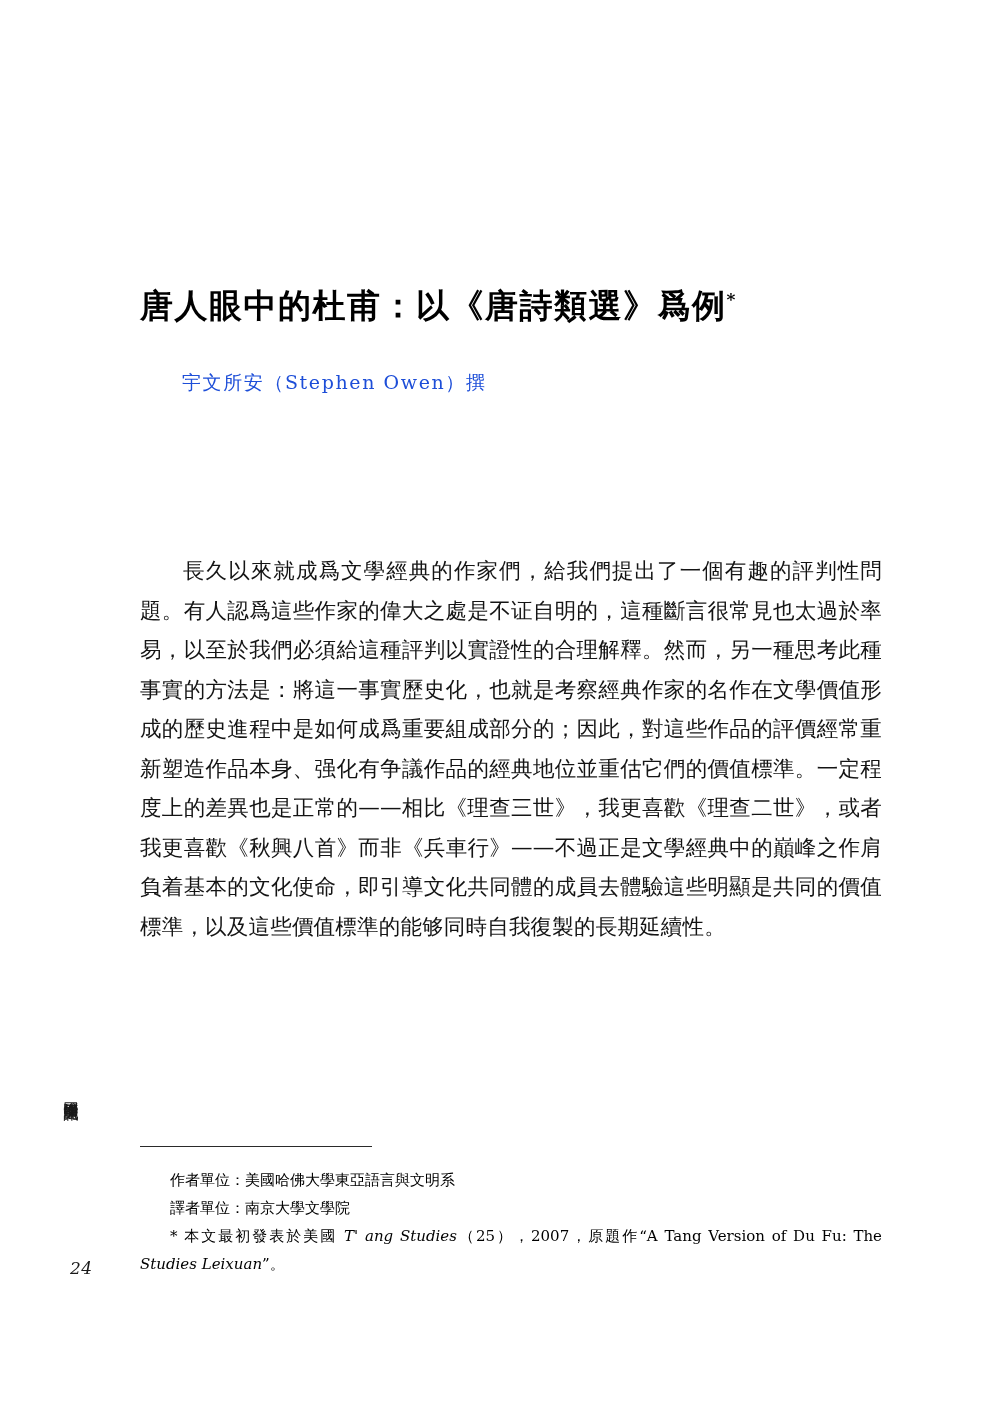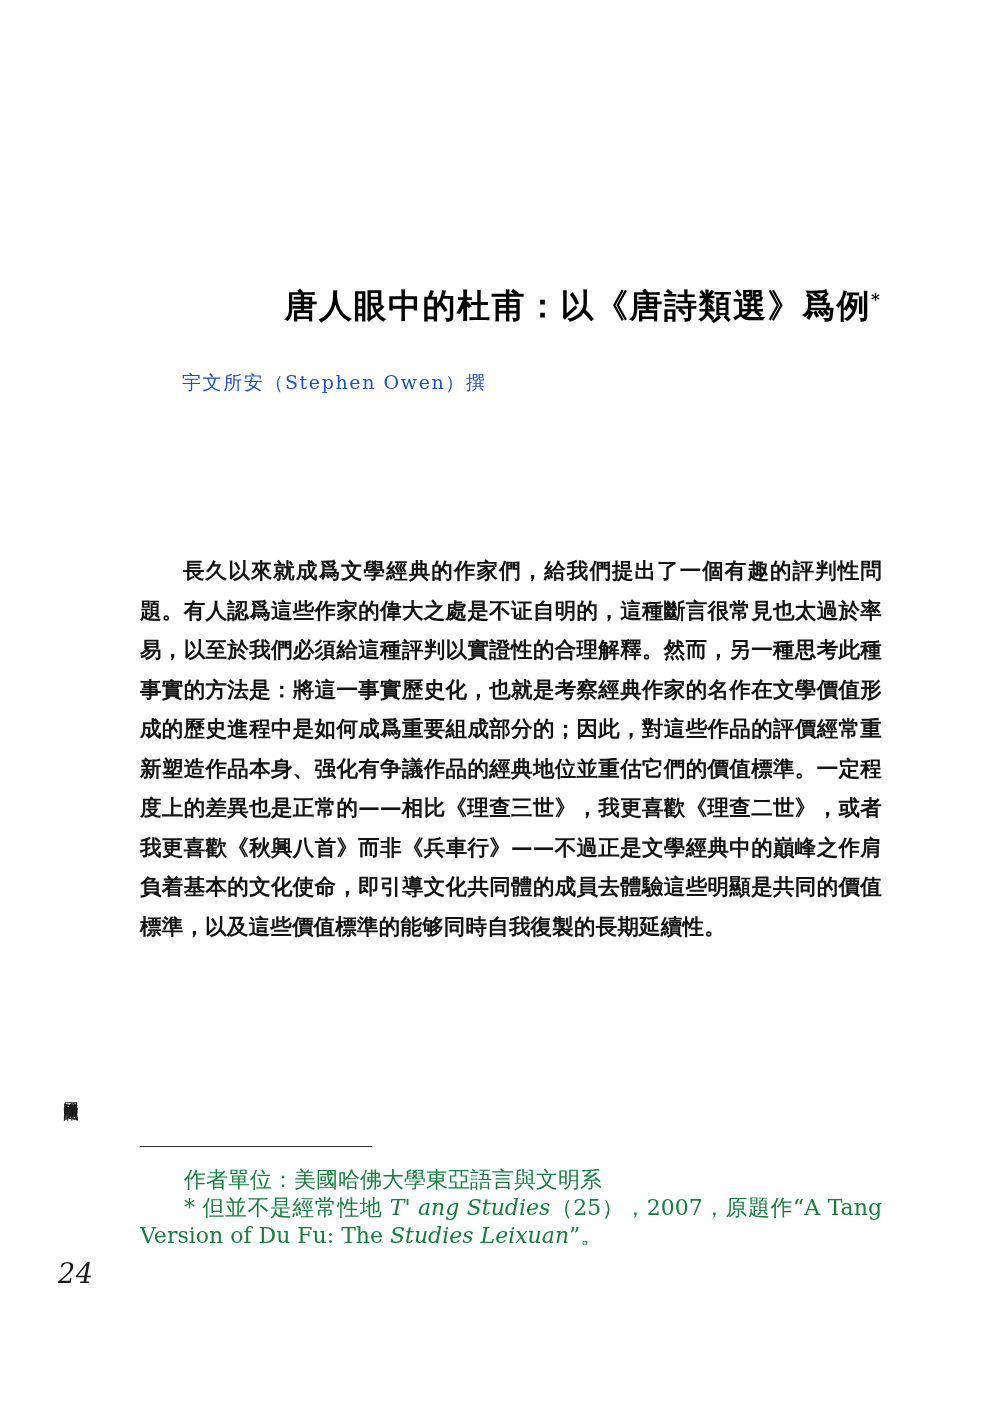--- a/index.html
+++ b/index.html
@@ -33,40 +33,40 @@
     line-height: 1.32;
     letter-spacing: 0.5px;
     color: #1a1a1a;
     writing-mode: vertical-rl;
     text-orientation: upright;
     white-space: nowrap;
   }
 
   .page-number {
     position: absolute;
-    left: 58px;
+    left: 70px;
     top: 1258px;
     font-family: "DejaVu Serif", "Liberation Serif", serif;
     font-style: italic;
-    font-size: 27px;
+    font-size: 17px;
     color: #1a1a1a;
     letter-spacing: 0.5px;
   }
 
   
   .title {
     position: absolute;
     left: 140px;
     top: 262px;
     width: 740px;
     font-size: 33px;
     font-weight: bold;
     letter-spacing: 1.5px;
     color: #000000;
-    text-align: right;
+    text-align: left;
     line-height: 1.35;
     white-space: nowrap;
   }
   .title .sup {
     font-size: 17px;
     font-weight: bold;
     vertical-align: super;
     letter-spacing: 0;
   }
 
@@ -88,44 +88,43 @@
     position: absolute;
     left: 140px;
     top: 551px;
     width: 742px;
     font-size: 21.5px;
     line-height: 39.5px;
     letter-spacing: 0.2px;
     color: #141414;
     text-align: justify;
     text-justify: inter-character;
-    font-weight: bold;
   }
   .body-text p {
     margin: 0;
     text-indent: 2em;
   }
 
   
   .footnote-rule {
     position: absolute;
     left: 140px;
     top: 1146px;
     width: 232px;
     height: 1px;
     background: #2a2a2a;
   }
   .footnotes {
     position: absolute;
     left: 140px;
     top: 1166px;
     width: 742px;
-    font-size: 22px;
+    font-size: 15px;
     line-height: 28px;
-    color: #15803d;
+    color: #000000;
     text-align: justify;
     text-justify: inter-character;
   }
   .footnotes .fn-line {
     margin: 0;
     text-indent: 2em;
     white-space: nowrap;
   }
   .footnotes .fn-wrap {
     margin: 0;
@@ -152,16 +151,17 @@
   </div>
 
   <div class="body-text">
     <p>長久以來就成爲文學經典的作家們，給我們提出了一個有趣的評判性問題。有人認爲這些作家的偉大之處是不证自明的，這種斷言很常見也太過於率易，以至於我們必須給這種評判以實證性的合理解釋。然而，另一種思考此種事實的方法是：將這一事實歷史化，也就是考察經典作家的名作在文學價值形成的歷史進程中是如何成爲重要組成部分的；因此，對這些作品的評價經常重新塑造作品本身、强化有争議作品的經典地位並重估它們的價值標準。一定程度上的差異也是正常的——相比《理查三世》，我更喜歡《理查二世》，或者我更喜歡《秋興八首》而非《兵車行》——不過正是文學經典中的巔峰之作肩負着基本的文化使命，即引導文化共同體的成員去體驗這些明顯是共同的價值標準，以及這些價值標準的能够同時自我復製的長期延續性。</p>
   </div>
 
   <div class="footnote-rule"></div>
 
   <div class="footnotes">
     <p class="fn-line">作者單位：美國哈佛大學東亞語言與文明系</p>
-    <p class="fn-wrap"><span>* 但並不是經常性地 </span><i>T' ang Studies</i><span>（25），2007，原題作“A Tang Version of Du Fu: The </span><i>Studies Leixuan</i><span>”。</span></p>
+    <p class="fn-line">譯者單位：南京大學文學院</p>
+    <p class="fn-wrap"><span>* 本文最初發表於美國 </span><i>T' ang Studies</i><span>（25），2007，原題作“A Tang Version of Du Fu: The </span><i>Studies Leixuan</i><span>”。</span></p>
   </div>
 
 </div>
 
 </body></html>

